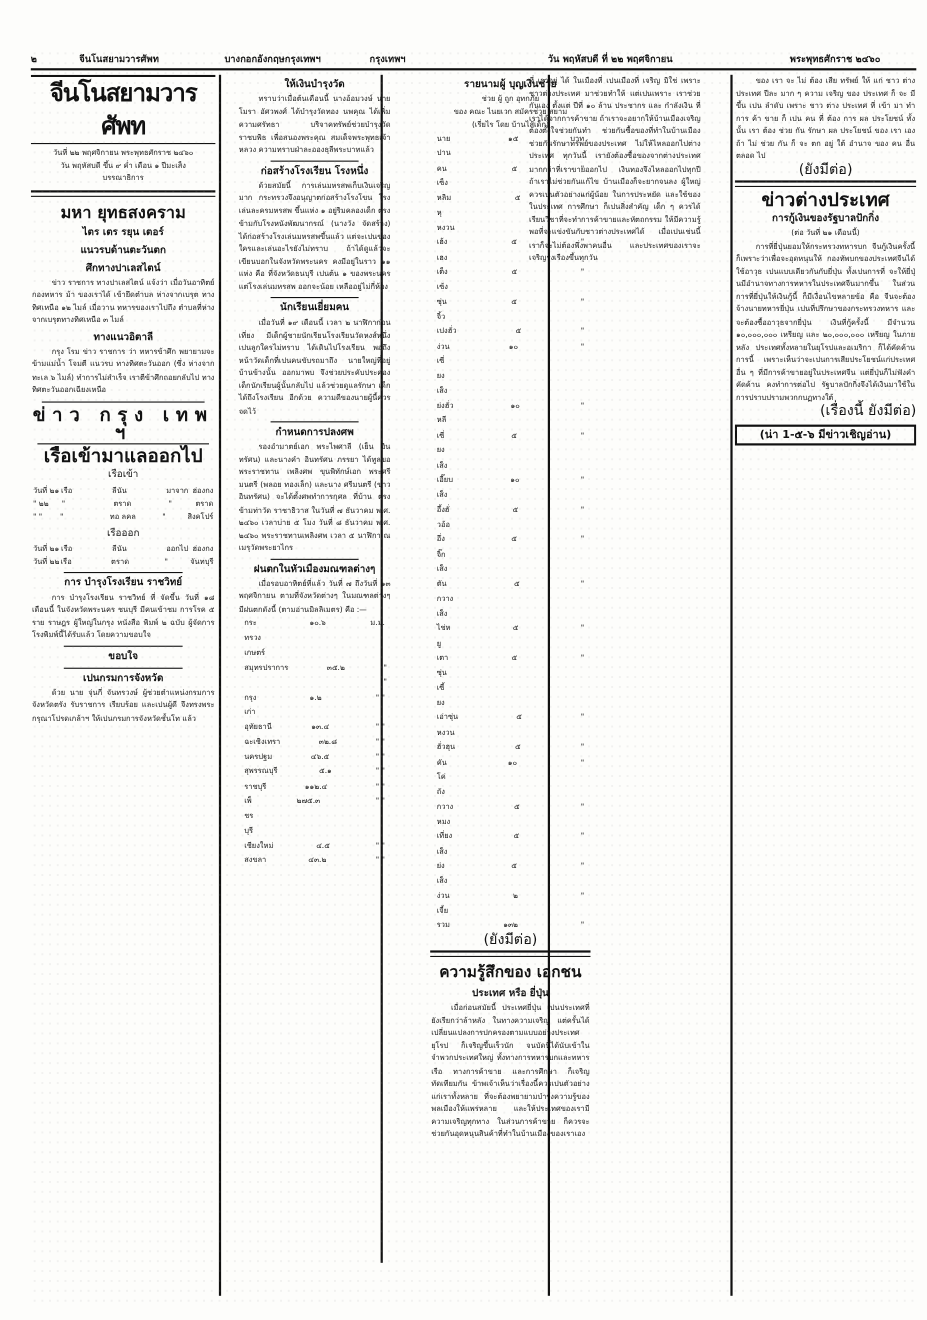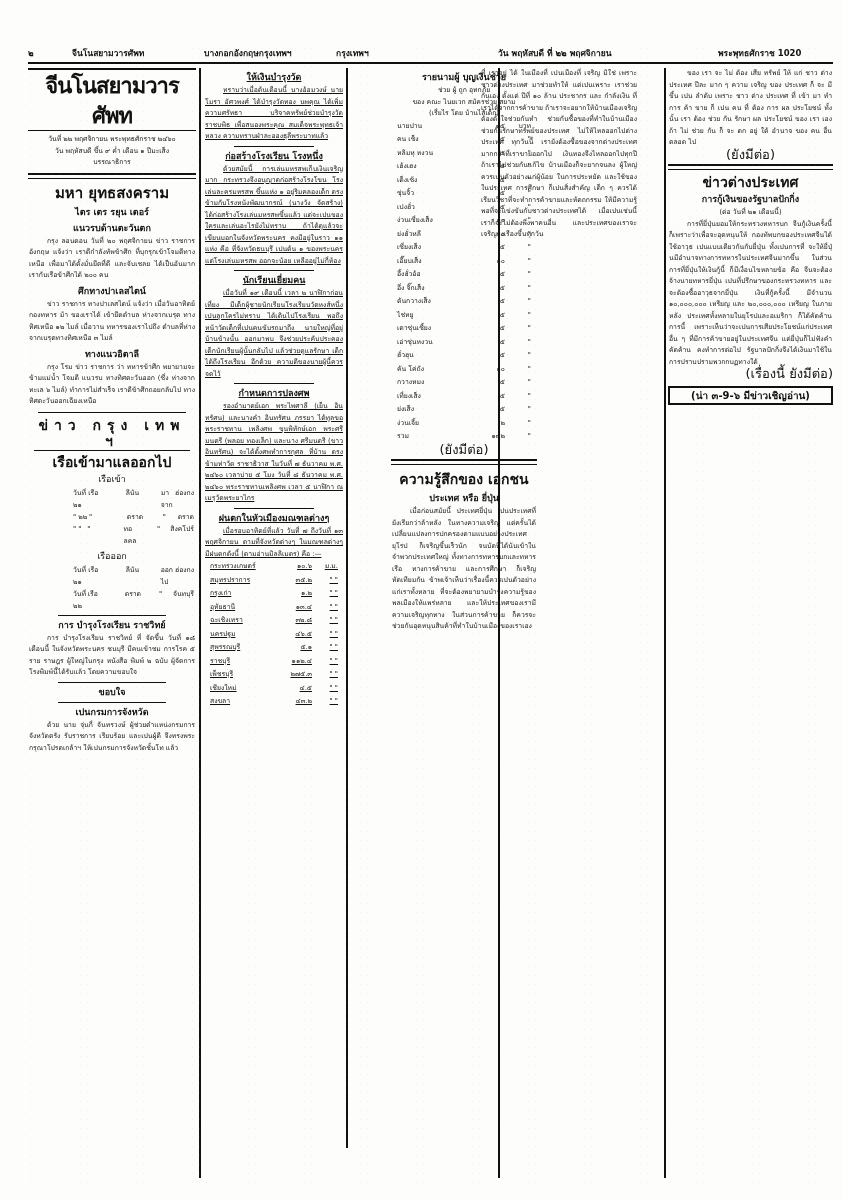--- a/index.html
+++ b/index.html
@@ -6,77 +6,76 @@
   body {
     width:843px; height:1200px; background:#fdfdfb; color:#111;
     font-family:"DejaVu Sans", sans-serif; position:relative; overflow:hidden;
   }
   .page { position:absolute; left:28px; top:44px; width:805px; height:1140px; }
   .header { position:absolute; top:0; left:0; width:100%; height:16px; font-size:8.5px; font-weight:bold; white-space:nowrap; }
   .header span { position:absolute; top:2px; }
   .header-rule { position:absolute; top:18px; left:0; width:100%; height:2px; background:#111; }
   .col { position:absolute; top:24px; bottom:0; overflow:hidden; font-size:6.8px; line-height:11.5px; }
   .c1 { left:0; width:168px; }
-  .c2 { left:176px; width:140px;text-decoration:underline; }
+  .c2 { left:188px; width:140px; }
   .c3 { left:322px; width:146px;margin-left:41px; }
   .c4 { left:452px; width:158px; }
   .c5 { left:640px; width:165px; }
   .vrule { position:absolute; top:24px; width:2px; background:#111; }
   .masthead { font-family:"DejaVu Serif", serif; font-size:22px; font-weight:bold; text-align:center; letter-spacing:-1px; line-height:30px; border-top:2px solid #111; border-bottom:1px solid #111; margin-bottom:3px; }
   .center { text-align:center; }
   .h1 { font-size:15px; font-weight:bold; text-align:center; line-height:20px; margin:4px 0 2px; }
-  .h2 { font-size:14px; font-weight:bold; text-align:center; line-height:16px; margin:3px 0 1px; }
+  .h2 { font-size:17px; font-weight:bold; text-align:center; line-height:16px; margin:3px 0 1px; }
   .h3 { font-size:9px; font-weight:bold; text-align:center; line-height:13px; margin:3px 0 1px; }
   .p { text-align:justify; text-indent:18px; margin:0 1px; }
   .rule { height:0; border-top:1.5px solid #111; margin:4px 10px; }
   .thinrule { height:0; border-top:1px solid #111; margin:3px 30px; }
   .dblrule { height:3px; border-top:2px solid #111; border-bottom:1px solid #111; margin:4px 0; }
-  .row { display:flex; justify-content:space-between; padding:0 6px; font-size:6.8px; line-height:13.5px; }
+  .row { display:flex; justify-content:space-between; padding:0 6px; font-size:6.8px; line-height:13.5px;gap:35px; }
   .row .n { flex:1; }
   .row .v { width:28px; text-align:right; }
   .row .u { width:26px; text-align:right; }
   .ship { display:flex; font-size:6.8px; line-height:12px; padding:0 2px; }
-  .ship span:nth-child(1) { width:32px;margin-left:43px; } .ship span:nth-child(2) { width:28px; }
+  .ship span:nth-child(1) { width:32px; } .ship span:nth-child(2) { width:28px; }
   .ship span:nth-child(3) { width:44px;margin-left:24px; } .ship span:nth-child(4) { width:30px;margin-left:14px; } .ship span:nth-child(5) { flex:1; text-align:right; }
   .boxed { border:2px solid #111; padding:2px 4px; font-size:10px; font-weight:bold; text-align:center; margin:6px 0; }
   .note { text-align:center; font-size:13px; }
   .speckle { position:absolute; inset:0; pointer-events:none;
     background-image: radial-gradient(#9995 0.6px, transparent 0.8px);
     background-size:7px 9px; opacity:0.35; }
 </style>
 </head>
 <body>
 
 <div class="page">
 
   <div class="header">
     <span style="left:0">๒</span>
     <span style="left:44px">จีนโนสยามวารศัพท</span>
     <span style="left:176px">บางกอกอังกฤษกรุงเทพฯ</span>
     <span style="left:308px">กรุงเทพฯ</span>
     <span style="left:470px">วัน พฤหัสบดี ที่ ๒๒ พฤศจิกายน</span>
-    <span style="left:690px">พระพุทธศักราช 1020</span>
+    <span style="left:690px">พระพุทธศักราช ๒๔๖๐</span>
   </div>
   <div class="header-rule"></div>
 
   <div class="vrule" style="left:171px;height:1110px"></div>
   <div class="vrule" style="left:318px;height:1080px"></div>
   <div class="vrule" style="left:470px;height:1110px"></div>
   <div class="vrule" style="left:636px;height:1110px"></div>
 
   <div class="col c1">
     <div class="masthead">จีนโนสยามวารศัพท</div>
     <div class="center">วันที่ ๒๒ พฤศจิกายน พระพุทธศักราช ๒๔๖๐</div>
     <div class="center">วัน พฤหัสบดี ขึ้น ๙ ค่ำ เดือน ๑ ปีมะเส็ง</div>
     <div class="center">บรรณาธิการ</div>
     <div class="dblrule"></div>
     <div class="h1">มหา ยุทธสงคราม</div>
     <div class="h3">ไตร เตร รยุน เตอร์</div>
     <div class="h3">แนวรบด้านตะวันตก</div>
-    <div class="p">กรุง ลอนดอน วันที่ ๒๐ พฤศจิกายน ข่าว ราชการ อังกฤษ แจ้งว่า เราตีกำลังทัพข้าศึก ที่บุกรุกเข้าโจมตีทางเหนือ เพื่อมาได้ตั้งมั่นยึดที่ดี และจับเชลย ได้เป็นอันมาก เรากับเรือข้าศึกได้ ๒๐๐ คน</div>
     <div class="h3">ศึกทางปาเลสไตน์</div>
     <div class="p">ข่าว ราชการ ทางปาเลสไตน์ แจ้งว่า เมื่อวันอาทิตย์ กองทหาร ม้า ของเราได้ เข้ายึดตำบล ห่างจากเบรุต ทางทิศเหนือ ๑๒ ไมล์ เมื่อวาน ทหารของเราไปถึง ตำบลที่ห่างจากเบรุตทางทิศเหนือ ๓ ไมล์</div>
     <div class="h3">ทางแนวอิตาลี</div>
     <div class="p">กรุง โรม ข่าว ราชการ ว่า ทหารข้าศึก พยายามจะข้ามแม่น้ำ โจมตี แนวรบ ทางทิศตะวันออก (ซึ่ง ห่างจาก ทะเล ๖ ไมล์) ทำการไม่สำเร็จ เราตีข้าศึกถอยกลับไป ทางทิศตะวันออกเฉียงเหนือ</div>
     <div class="rule"></div>
     <div class="h2" style="letter-spacing:6px">ข่าว กรุง เทพ ฯ</div>
     <div class="rule" style="margin:1px 6px"></div>
     <div class="h2">เรือเข้ามาแลออกไป</div>
     <div class="h3" style="font-weight:normal">เรือเข้า</div>
     <div class="ship">
@@ -339,17 +338,17 @@
 
   <div class="col c5">
     <div class="p">ของ เรา จะ ไม่ ต้อง เสีย ทรัพย์ ให้ แก่ ชาว ต่าง ประเทศ ปีละ มาก ๆ ความ เจริญ ของ ประเทศ ก็ จะ มี ขึ้น เปน ลำดับ เพราะ ชาว ต่าง ประเทศ ที่ เข้า มา ทำ การ ค้า ขาย ก็ เปน คน ที่ ต้อง การ ผล ประโยชน์ ทั้ง นั้น เรา ต้อง ช่วย กัน รักษา ผล ประโยชน์ ของ เรา เอง ถ้า ไม่ ช่วย กัน ก็ จะ ตก อยู่ ใต้ อำนาจ ของ คน อื่น ตลอด ไป</div>
     <div class="note">(ยังมีต่อ)</div>
     <div class="dblrule"></div>
     <div class="h2">ข่าวต่างประเทศ</div>
     <div class="h3">การกู้เงินของรัฐบาลปักกิ่ง</div>
     <div class="center">(ต่อ วันที่ ๒๑ เดือนนี้)</div>
     <div class="p">การที่ยี่ปุ่นยอมให้กระทรวงทหารบก จีนกู้เงินครั้งนี้ ก็เพราะว่าเพื่อจะอุดหนุนให้ กองทัพบกของประเทศจีนได้ใช้อาวุธ เปนแบบเดียวกันกับยี่ปุ่น ทั้งเปนการที่ จะให้ยี่ปุ่นมีอำนาจทางการทหารในประเทศจีนมากขึ้น ในส่วนการที่ยี่ปุ่นให้เงินกู้นี้ ก็มีเงื่อนไขหลายข้อ คือ จีนจะต้องจ้างนายทหารยี่ปุ่น เปนที่ปรึกษาของกระทรวงทหาร และจะต้องซื้ออาวุธจากยี่ปุ่น เงินที่กู้ครั้งนี้ มีจำนวน ๑๐,๐๐๐,๐๐๐ เหรียญ และ ๒๐,๐๐๐,๐๐๐ เหรียญ ในภายหลัง ประเทศทั้งหลายในยุโรปและอเมริกา ก็ได้คัดค้านการนี้ เพราะเห็นว่าจะเปนการเสียประโยชน์แก่ประเทศอื่น ๆ ที่มีการค้าขายอยู่ในประเทศจีน แต่ยี่ปุ่นก็ไม่ฟังคำคัดค้าน คงทำการต่อไป รัฐบาลปักกิ่งจึงได้เงินมาใช้ในการปราบปรามพวกกบฏทางใต้</div>
     <div class="note" style="text-align:right">(เรื่องนี้ ยังมีต่อ)</div>
-    <div class="boxed">(น่า ๓-9-๖ มีข่าวเชิญอ่าน)</div>
+    <div class="boxed">(น่า 1-๕-๖ มีข่าวเชิญอ่าน)</div>
   </div>
 
   <div class="speckle"></div>
 </div>
 
 </body></html>

